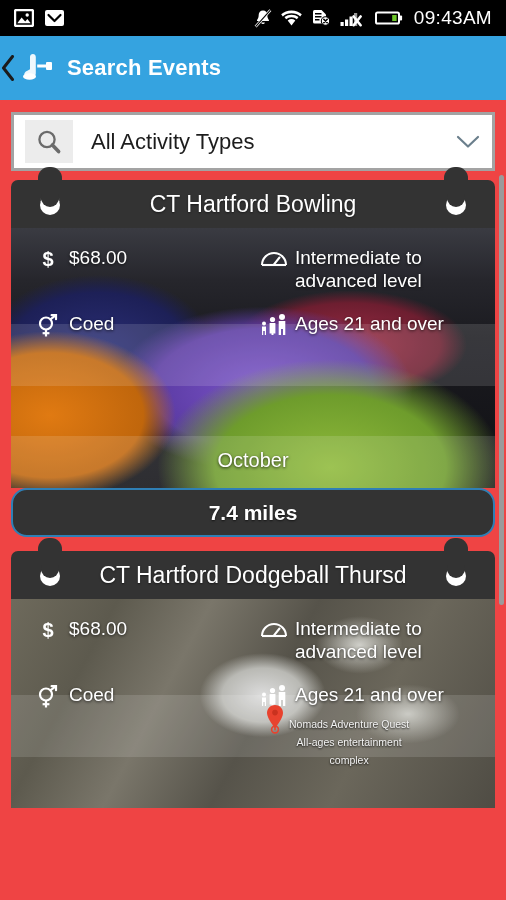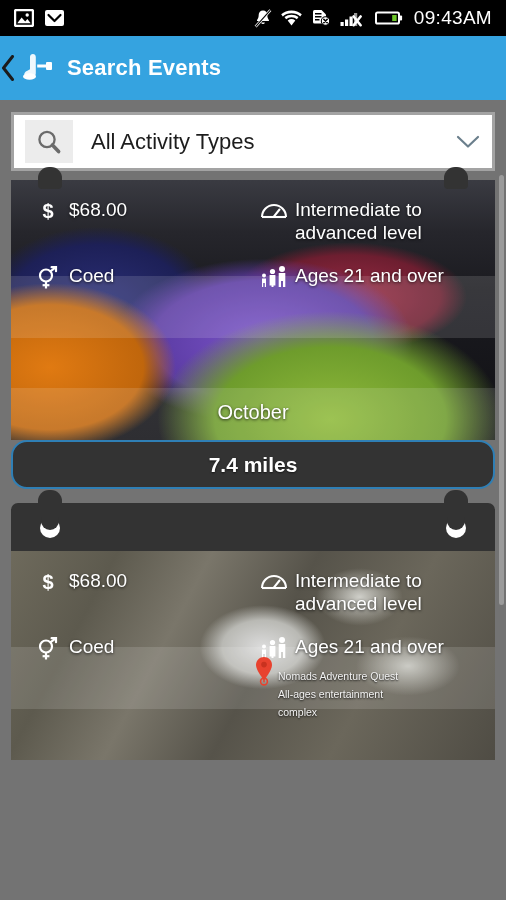--- a/index.html
+++ b/index.html
@@ -2,21 +2,21 @@
 <html><head>
 <meta charset="utf-8">
 <style>
   * { box-sizing: border-box; margin: 0; padding: 0; }
   html, body {
     width: 506px; height: 900px;
     background: #f2f2f2;
     font-family: "Liberation Sans", sans-serif;
     overflow: hidden;
   }
-  #app { position: relative; width: 506px; height: 900px; background: #737373; }
+  #app { position: relative; width: 506px; height: 900px; background: #ef4444; }
 
   
   .statusbar {
     height: 36px; background: #000; display: flex; align-items: center;
     padding: 0 8px; color: #fff;
   }
   .sb-left { display: flex; align-items: center; gap: 10px; padding-left: 6px; }
   .sb-right { margin-left: auto; display: flex; align-items: center; gap: 9px; padding-right: 6px; }
   .sb-time { font-size: 19px; color: #fff; letter-spacing: .3px; padding-left: 2px; }
   .sb-ico { display: block; }
@@ -98,21 +98,21 @@
   .card-date .d2 { display: block; }
 
   .card-footer {
     background: #333333; border: 2px solid #2f7fb5; border-radius: 16px;
     height: 49px; display: flex; align-items: center; justify-content: center;
     color: #fff; font-size: 21px; font-weight: bold;
     text-shadow: 0 1px 2px rgba(0,0,0,.6);
   }
 
   
-  .pin-group { position: absolute; z-index: 3; left: 243px; top: 105px; display: flex; }
+  .pin-group { position: absolute; z-index: 3; left: 254px; top: 105px; display: flex; text-align: center; }
   .pin-label { margin-left: 4px; margin-top: 10px; }
   .pin-line { color: #f2f2f2; font-size: 10.5px; line-height: 13px;
               text-shadow: 0 1px 2px rgba(0,0,0,.85); white-space: nowrap; }
 
   
   .scrollbar { position: absolute; right: 2px; width: 5px; background: #9b9b9b;
                border-radius: 3px; z-index: 9; }
 </style>
 </head>
 <body>
@@ -194,20 +194,32 @@
       </svg>
     </div>
   </div>
 
   <div class="cardlist">
 
     <div class="card">
       <div class="hook left"></div>
       <div class="hook right"></div>
 
+      <div class="card-header">
+        <svg class="crescent left" viewBox="0 0 24 22">
+          <path d="M2 3 a10 10 0 0 0 20 0 a10 12 0 0 1 -20 0 z" fill="#fff"></path>
+          <circle cx="12" cy="11" r="10" fill="#fff"></circle>
+          <circle cx="12" cy="4" r="9" fill="#333333"></circle>
+        </svg>
+        <span class="card-title">CT Hartford Bowling</span>
+        <svg class="crescent right" viewBox="0 0 24 22">
+          <circle cx="12" cy="11" r="10" fill="#fff"></circle>
+          <circle cx="12" cy="4" r="9" fill="#333333"></circle>
+        </svg>
+      </div>
 
       <div class="card-body bowling">
         <div class="band" style="top:96px;height:62px;"></div>
         <div class="band" style="top:208px;height:52px;"></div>
 
         <div class="details">
           <div class="drow">
             <div class="dcell">
               <span class="dicon">
                 <svg width="16" height="22" viewBox="0 0 16 22">
@@ -268,20 +280,21 @@
 
     <div class="card">
       <div class="hook left"></div>
       <div class="hook right"></div>
 
       <div class="card-header">
         <svg class="crescent left" viewBox="0 0 24 22">
           <circle cx="12" cy="11" r="10" fill="#fff"></circle>
           <circle cx="12" cy="4" r="9" fill="#333333"></circle>
         </svg>
+        <span class="card-title">CT Hartford Dodgeball Thursd</span>
         <svg class="crescent right" viewBox="0 0 24 22">
           <circle cx="12" cy="11" r="10" fill="#fff"></circle>
           <circle cx="12" cy="4" r="9" fill="#333333"></circle>
         </svg>
       </div>
 
       <div class="card-body map" style="height:209px;">
         <div class="band" style="top:96px;height:62px;"></div>
 
         <div class="details">

